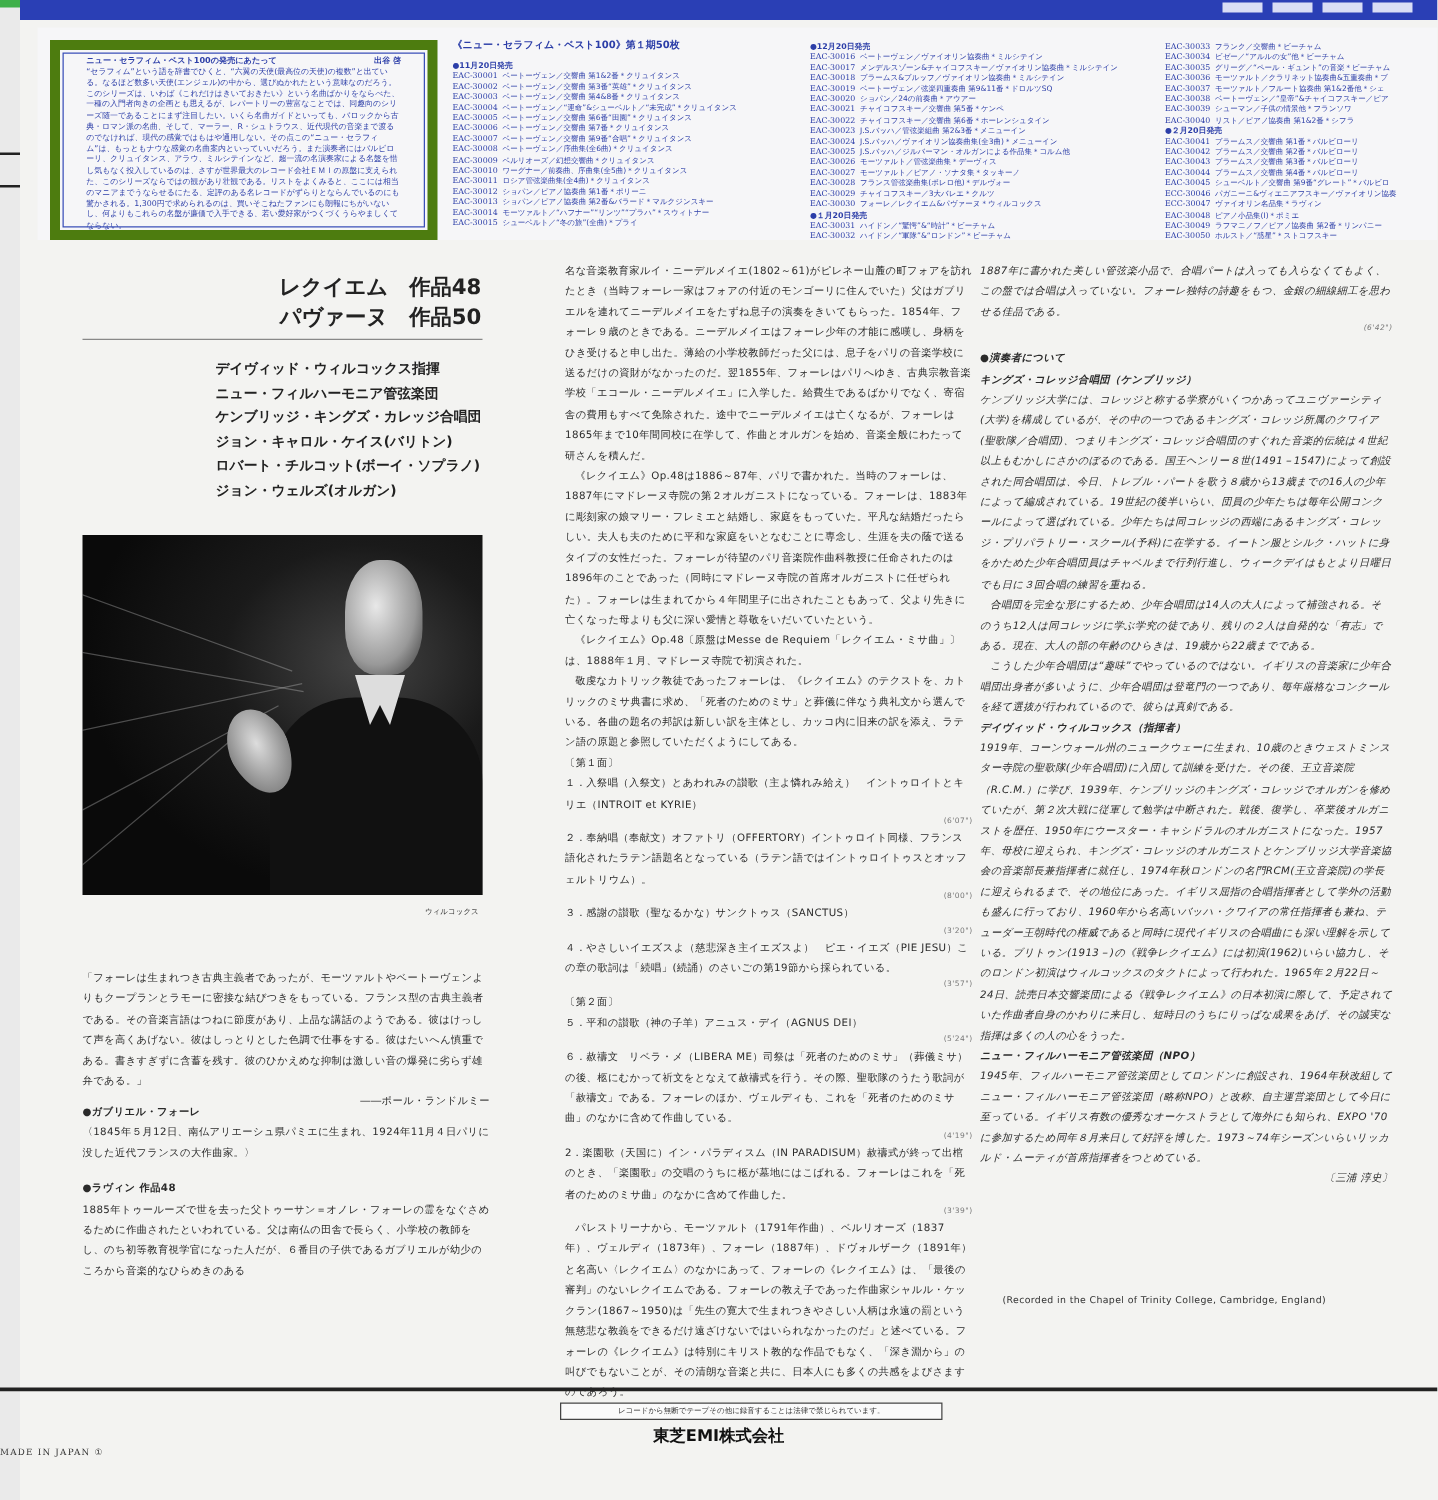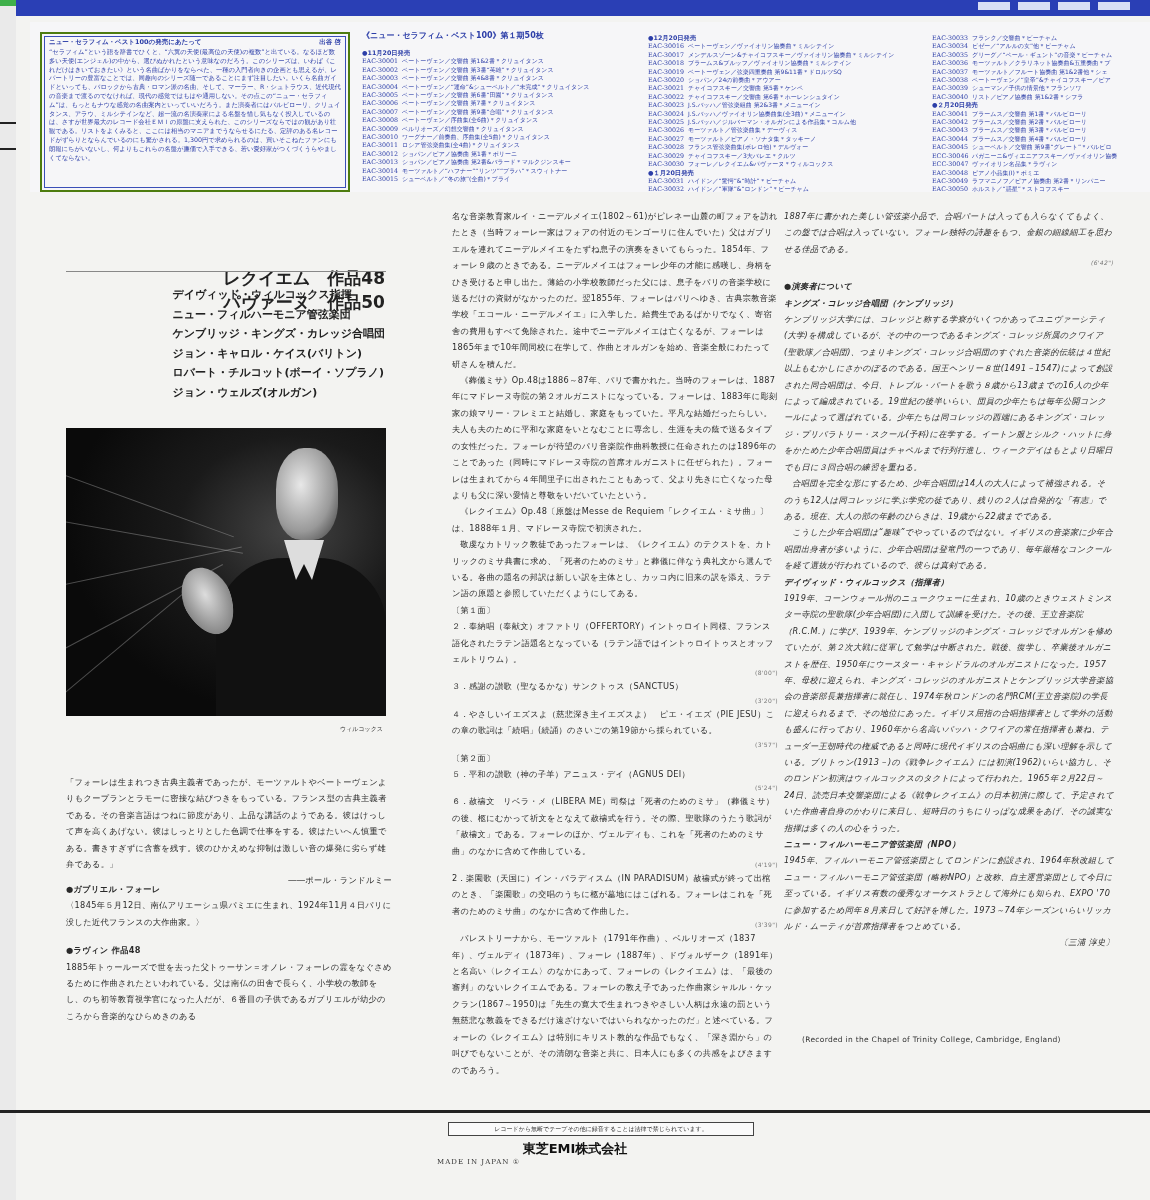--- a/index.html
+++ b/index.html
@@ -6,35 +6,35 @@
   html, body { width: 1150px; height: 1200px; overflow: hidden; }
   body { background: #f3f3f1; font-family: "DejaVu Sans", sans-serif; color: #2a2a2a; position: relative; }
 
   .top-band { position: absolute; left: 16px; top: 0; width: 1134px; height: 16px; background: #2a3fb5; }
   .top-band .tab { position: absolute; top: 0; width: 36px; height: 12px; background: #d9def5; border: 2px solid #2a3fb5; }
   .left-strip { position: absolute; left: 0; top: 0; width: 16px; height: 1200px; background: #eaeaea; }
   .left-strip .green { position: absolute; left: 0; top: 0; width: 16px; height: 6px; background: #3fb04a; }
   .left-strip .mark { position: absolute; left: 0; width: 16px; height: 2px; background: #222; }
 
   .blue-panel { position: absolute; left: 30px; top: 22px; width: 1120px; height: 170px; background: #f6f6f8; }
-  .intro-box { position: absolute; left: 40px; top: 32px; width: 310px; height: 160px; border: 2px solid #4d7c0f; padding: 4px 7px; color: #2c3ea8; }
+  .intro-box { position: absolute; left: 40px; top: 32px; width: 310px; height: 160px; border: 8px solid #4d7c0f; padding: 4px 21px; color: #2c3ea8; }
   .intro-box .inner { border: 1px solid #3a4fb8; position: absolute; inset: 2px; pointer-events: none; }
   .intro-title { font-size: 6.5px; font-weight: bold; display: flex; justify-content: space-between; white-space: nowrap; }
   .intro-body { font-size: 6.3px; line-height: 8.8px; margin-top: 1px; }
 
   .catalog { position: absolute; top: 30px; color: #2c3ea8; font-size: 6.3px; }
   .catalog .head { font-size: 8px; font-weight: bold; margin-bottom: 8px; white-space: nowrap; }
   .catalog .grp { font-weight: bold; font-size: 6.3px; line-height: 8.4px; white-space: nowrap; }
   .catalog .row { line-height: 8.4px; white-space: nowrap; display: flex; }
   .catalog .code { font-family: "DejaVu Serif", serif; width: 40px; flex: none; font-size: 6.3px; }
   .catalog .title { font-size: 6px; }
 
   .divider-h { position: absolute; height: 1px; background: #888; }
 
-  .heading { position: absolute; right: 765px; top: 218px; text-align: center; font-weight: bold; font-size: 17px; line-height: 24px; color: #222; margin-top: 48px; }
+  .heading { position: absolute; right: 765px; top: 218px; text-align: right; font-weight: bold; font-size: 17px; line-height: 24px; color: #222; }
   .credits { position: absolute; right: 765px; top: 285px; font-weight: bold; font-size: 11px; line-height: 19.5px; color: #222; }
 
   .photo { position: absolute; left: 66px; top: 428px; width: 320px; height: 288px; background: radial-gradient(ellipse at 70% 35%, #444 0%, #1a1a1a 35%, #0a0a0a 70%); overflow: hidden; }
   .photo .ray { position: absolute; left: -20px; width: 200px; height: 1px; background: rgba(200,200,200,0.35); transform-origin: 0 0; }
   .photo .head { position: absolute; left: 210px; top: 20px; width: 62px; height: 92px; border-radius: 45% 45% 40% 40%; background: radial-gradient(ellipse at 40% 40%, #e8e8e8, #999 60%, #333 100%); }
   .photo .collar { position: absolute; left: 218px; top: 112px; width: 40px; height: 40px; background: #ddd; clip-path: polygon(0 0, 100% 0, 70% 100%, 50% 60%, 30% 100%); }
   .photo .body { position: absolute; left: 150px; top: 130px; width: 170px; height: 170px; background: #111; border-radius: 40% 40% 0 0; }
   .photo .hand { position: absolute; left: 118px; top: 138px; width: 48px; height: 70px; background: radial-gradient(ellipse at 50% 40%, #ddd, #888 70%, transparent 72%); border-radius: 50%; transform: rotate(-25deg); }
   .photo-caption { position: absolute; left: 340px; top: 725px; font-size: 6px; color: #333; }
 
@@ -42,21 +42,21 @@
   .col1 { position: absolute; left: 66px; width: 326px; }
   .col2 { position: absolute; left: 452px; top: 208px; width: 326px; }
   .col3 { position: absolute; left: 784px; top: 208px; width: 330px; font-style: italic; }
   .bold { font-weight: bold; }
   .time { text-align: right; font-size: 6px; color: #777; line-height: 11px; }
   .right { text-align: right; }
 
   .bottom-rule { position: absolute; left: 0; top: 1110px; width: 1150px; height: 3px; background: #222; }
   .legal { position: absolute; left: 448px; top: 1122px; width: 306px; height: 14px; border: 1px solid #444; font-size: 6px; text-align: center; line-height: 12px; color: #333; background: #fafafa; font-family: "DejaVu Serif", serif; }
   .company { position: absolute; left: 0; width: 1150px; top: 1140px; text-align: center; font-size: 13px; font-weight: bold; color: #111; }
-  .made { position: absolute; left: 0; width: 945px; top: 1158px; text-align: center; font-size: 7px; color: #333; font-family: "DejaVu Serif", serif; letter-spacing: 1px; padding-left: 12px; }
+  .made { position: absolute; left: 0; width: 945px; top: 1158px; font-size: 7px; color: #333; font-family: "DejaVu Serif", serif; letter-spacing: 1px; }
   .recorded { position: absolute; left: 802px; top: 1035px; font-size: 7.5px; color: #333; letter-spacing: 0.3px; }
 </style>
 </head>
 <body>
 
 <div class="left-strip">
   <div class="green"></div>
   <div class="mark" style="top:122px"></div>
   <div class="mark" style="top:148px"></div>
 </div>
@@ -338,25 +338,29 @@
 <div class="col1 body-text" style="top:881px;">
   <div class="bold">●ガブリエル・フォーレ</div>
   <div>〈1845年５月12日、南仏アリエーシュ県パミエに生まれ、1924年11月４日パリに没した近代フランスの大作曲家。〉</div>
   <div style="height:12px"></div>
   <div class="bold">●ラヴィン 作品48</div>
   <div>1885年トゥールーズで世を去った父トゥーサン＝オノレ・フォーレの霊をなぐさめるために作曲されたといわれている。父は南仏の田舎で長らく、小学校の教師をし、のち初等教育視学官になった人だが、６番目の子供であるガブリエルが幼少のころから音楽的なひらめきのある</div>
 </div>
 
 <div class="col2 body-text">
   <div>名な音楽教育家ルイ・ニーデルメイエ(1802～61)がピレネー山麓の町フォアを訪れたとき（当時フォーレ一家はフォアの付近のモンゴーリに住んでいた）父はガブリエルを連れてニーデルメイエをたずね息子の演奏をきいてもらった。1854年、フォーレ９歳のときである。ニーデルメイエはフォーレ少年の才能に感嘆し、身柄をひき受けると申し出た。薄給の小学校教師だった父には、息子をパリの音楽学校に送るだけの資財がなかったのだ。翌1855年、フォーレはパリへゆき、古典宗教音楽学校「エコール・ニーデルメイエ」に入学した。給費生であるばかりでなく、寄宿舎の費用もすべて免除された。途中でニーデルメイエは亡くなるが、フォーレは1865年まで10年間同校に在学して、作曲とオルガンを始め、音楽全般にわたって研さんを積んだ。</div>
-  <div style="text-indent:1em">《葬儀ミサ》Op.48は1886～87年、パリで書かれた。当時のフォーレは、1887年にマドレーヌ寺院の第２オルガニストになっている。フォーレは、1883年に彫刻家の娘マリー・フレミエと結婚し、家庭をもっていた。平凡な結婚だったらしい。夫人も夫のために平和な家庭をいとなむことに専念し、生涯を夫の蔭で送るタイプの女性だった。フォーレが待望のパリ音楽院作曲科教授に任命されたのは1896年のことであった（同時にマドレーヌ寺院の首席オルガニストに任ぜられた）。フォーレは生まれてから４年間里子に出されたこともあって、父より先きに亡くなった母よりも父に深い愛情と尊敬をいだいていたという。</div>
+  <div style="text-indent:1em">《レクイエム》Op.48は1886～87年、パリで書かれた。当時のフォーレは、1887年にマドレーヌ寺院の第２オルガニストになっている。フォーレは、1883年に彫刻家の娘マリー・フレミエと結婚し、家庭をもっていた。平凡な結婚だったらしい。夫人も夫のために平和な家庭をいとなむことに専念し、生涯を夫の蔭で送るタイプの女性だった。フォーレが待望のパリ音楽院作曲科教授に任命されたのは1896年のことであった（同時にマドレーヌ寺院の首席オルガニストに任ぜられた）。フォーレは生まれてから４年間里子に出されたこともあって、父より先きに亡くなった母よりも父に深い愛情と尊敬をいだいていたという。</div>
   <div style="text-indent:1em">《レクイエム》Op.48〔原盤はMesse de Requiem「レクイエム・ミサ曲」〕は、1888年１月、マドレーヌ寺院で初演された。</div>
   <div style="text-indent:1em">敬虔なカトリック教徒であったフォーレは、《レクイエム》のテクストを、カトリックのミサ典書に求め、「死者のためのミサ」と葬儀に伴なう典礼文から選んでいる。各曲の題名の邦訳は新しい訳を主体とし、カッコ内に旧来の訳を添え、ラテン語の原題と参照していただくようにしてある。</div>
   <div>〔第１面〕</div>
   <div id="tracks1">
+      <div>
+        <div>１．入祭唱（入祭文）とあわれみの讃歌（主よ憐れみ給え）　イントゥロイトとキリエ（INTROIT et KYRIE）</div>
+        <div class="time">(6'07")</div>
+      </div>
       <div>
         <div>２．奉納唱（奉献文）オファトリ（OFFERTORY）イントゥロイト同様、フランス語化されたラテン語題名となっている（ラテン語ではイントゥロイトゥスとオッフェルトリウム）。</div>
         <div class="time">(8'00")</div>
       </div>
       <div>
         <div>３．感謝の讃歌（聖なるかな）サンクトゥス（SANCTUS）</div>
         <div class="time">(3'20")</div>
       </div>
       <div>
         <div>４．やさしいイエズスよ（慈悲深き主イエズスよ）　ピエ・イエズ（PIE JESU）この章の歌詞は「続唱」(続誦）のさいごの第19節から採られている。</div>

